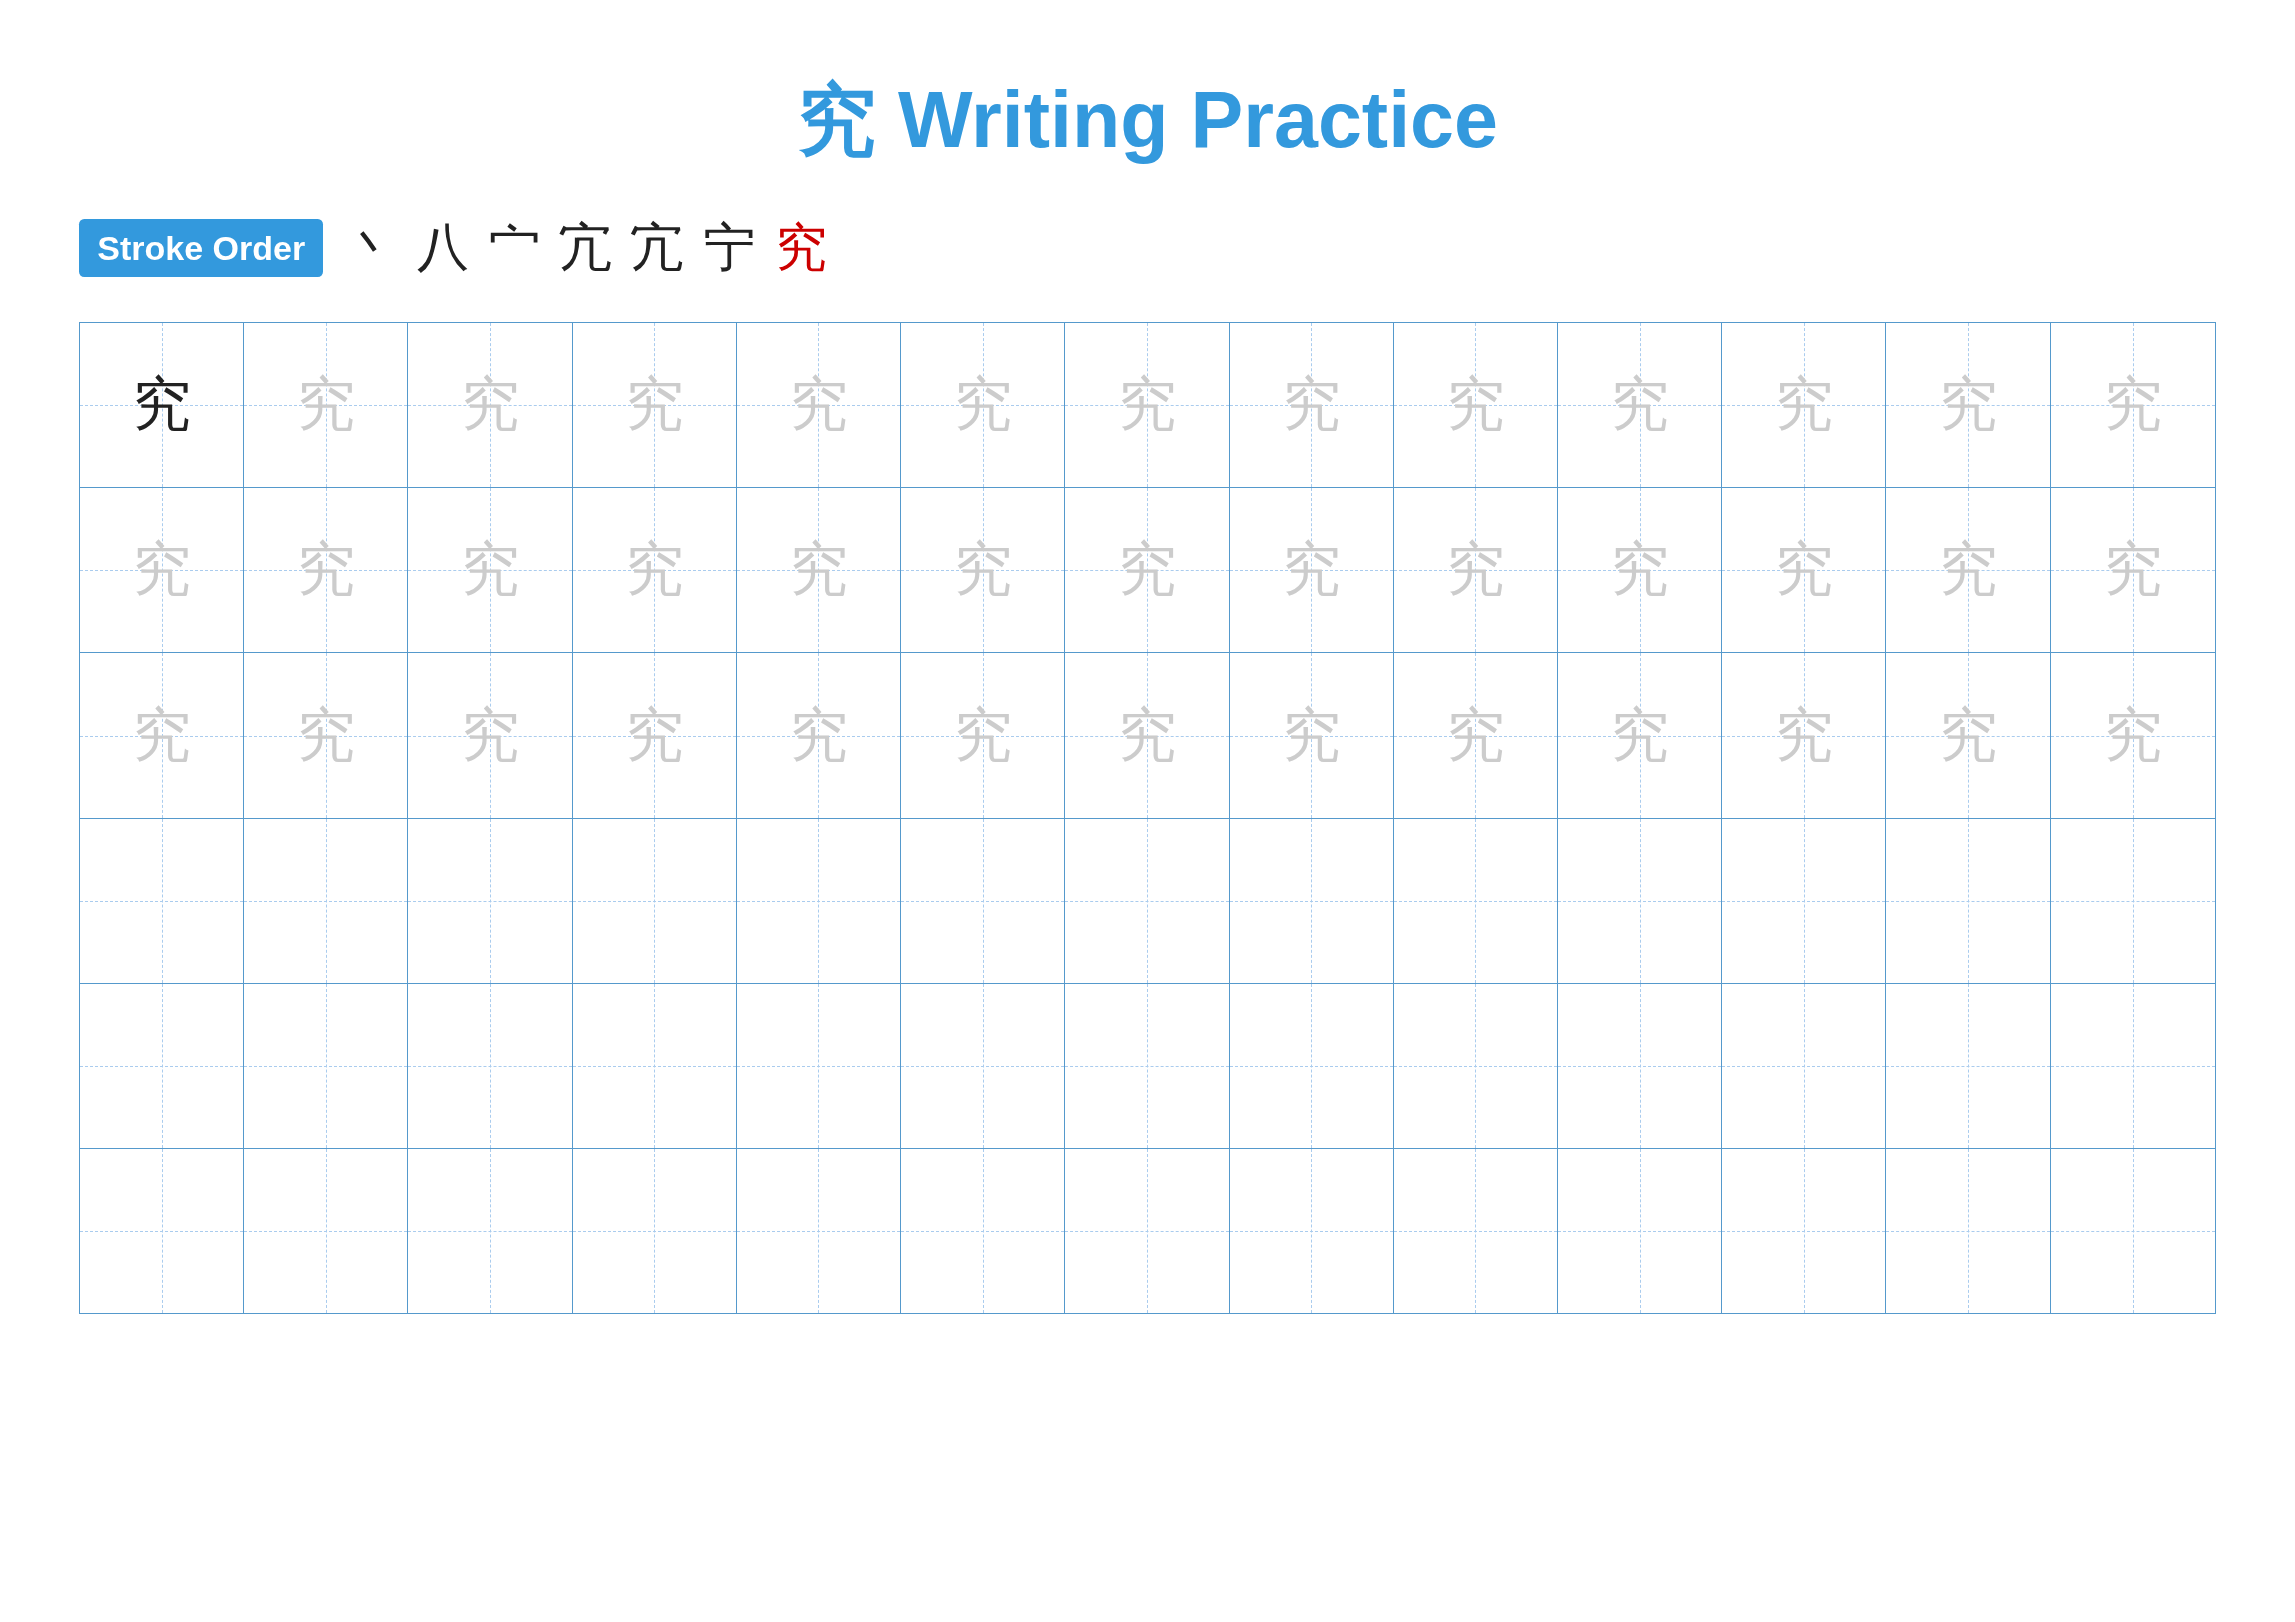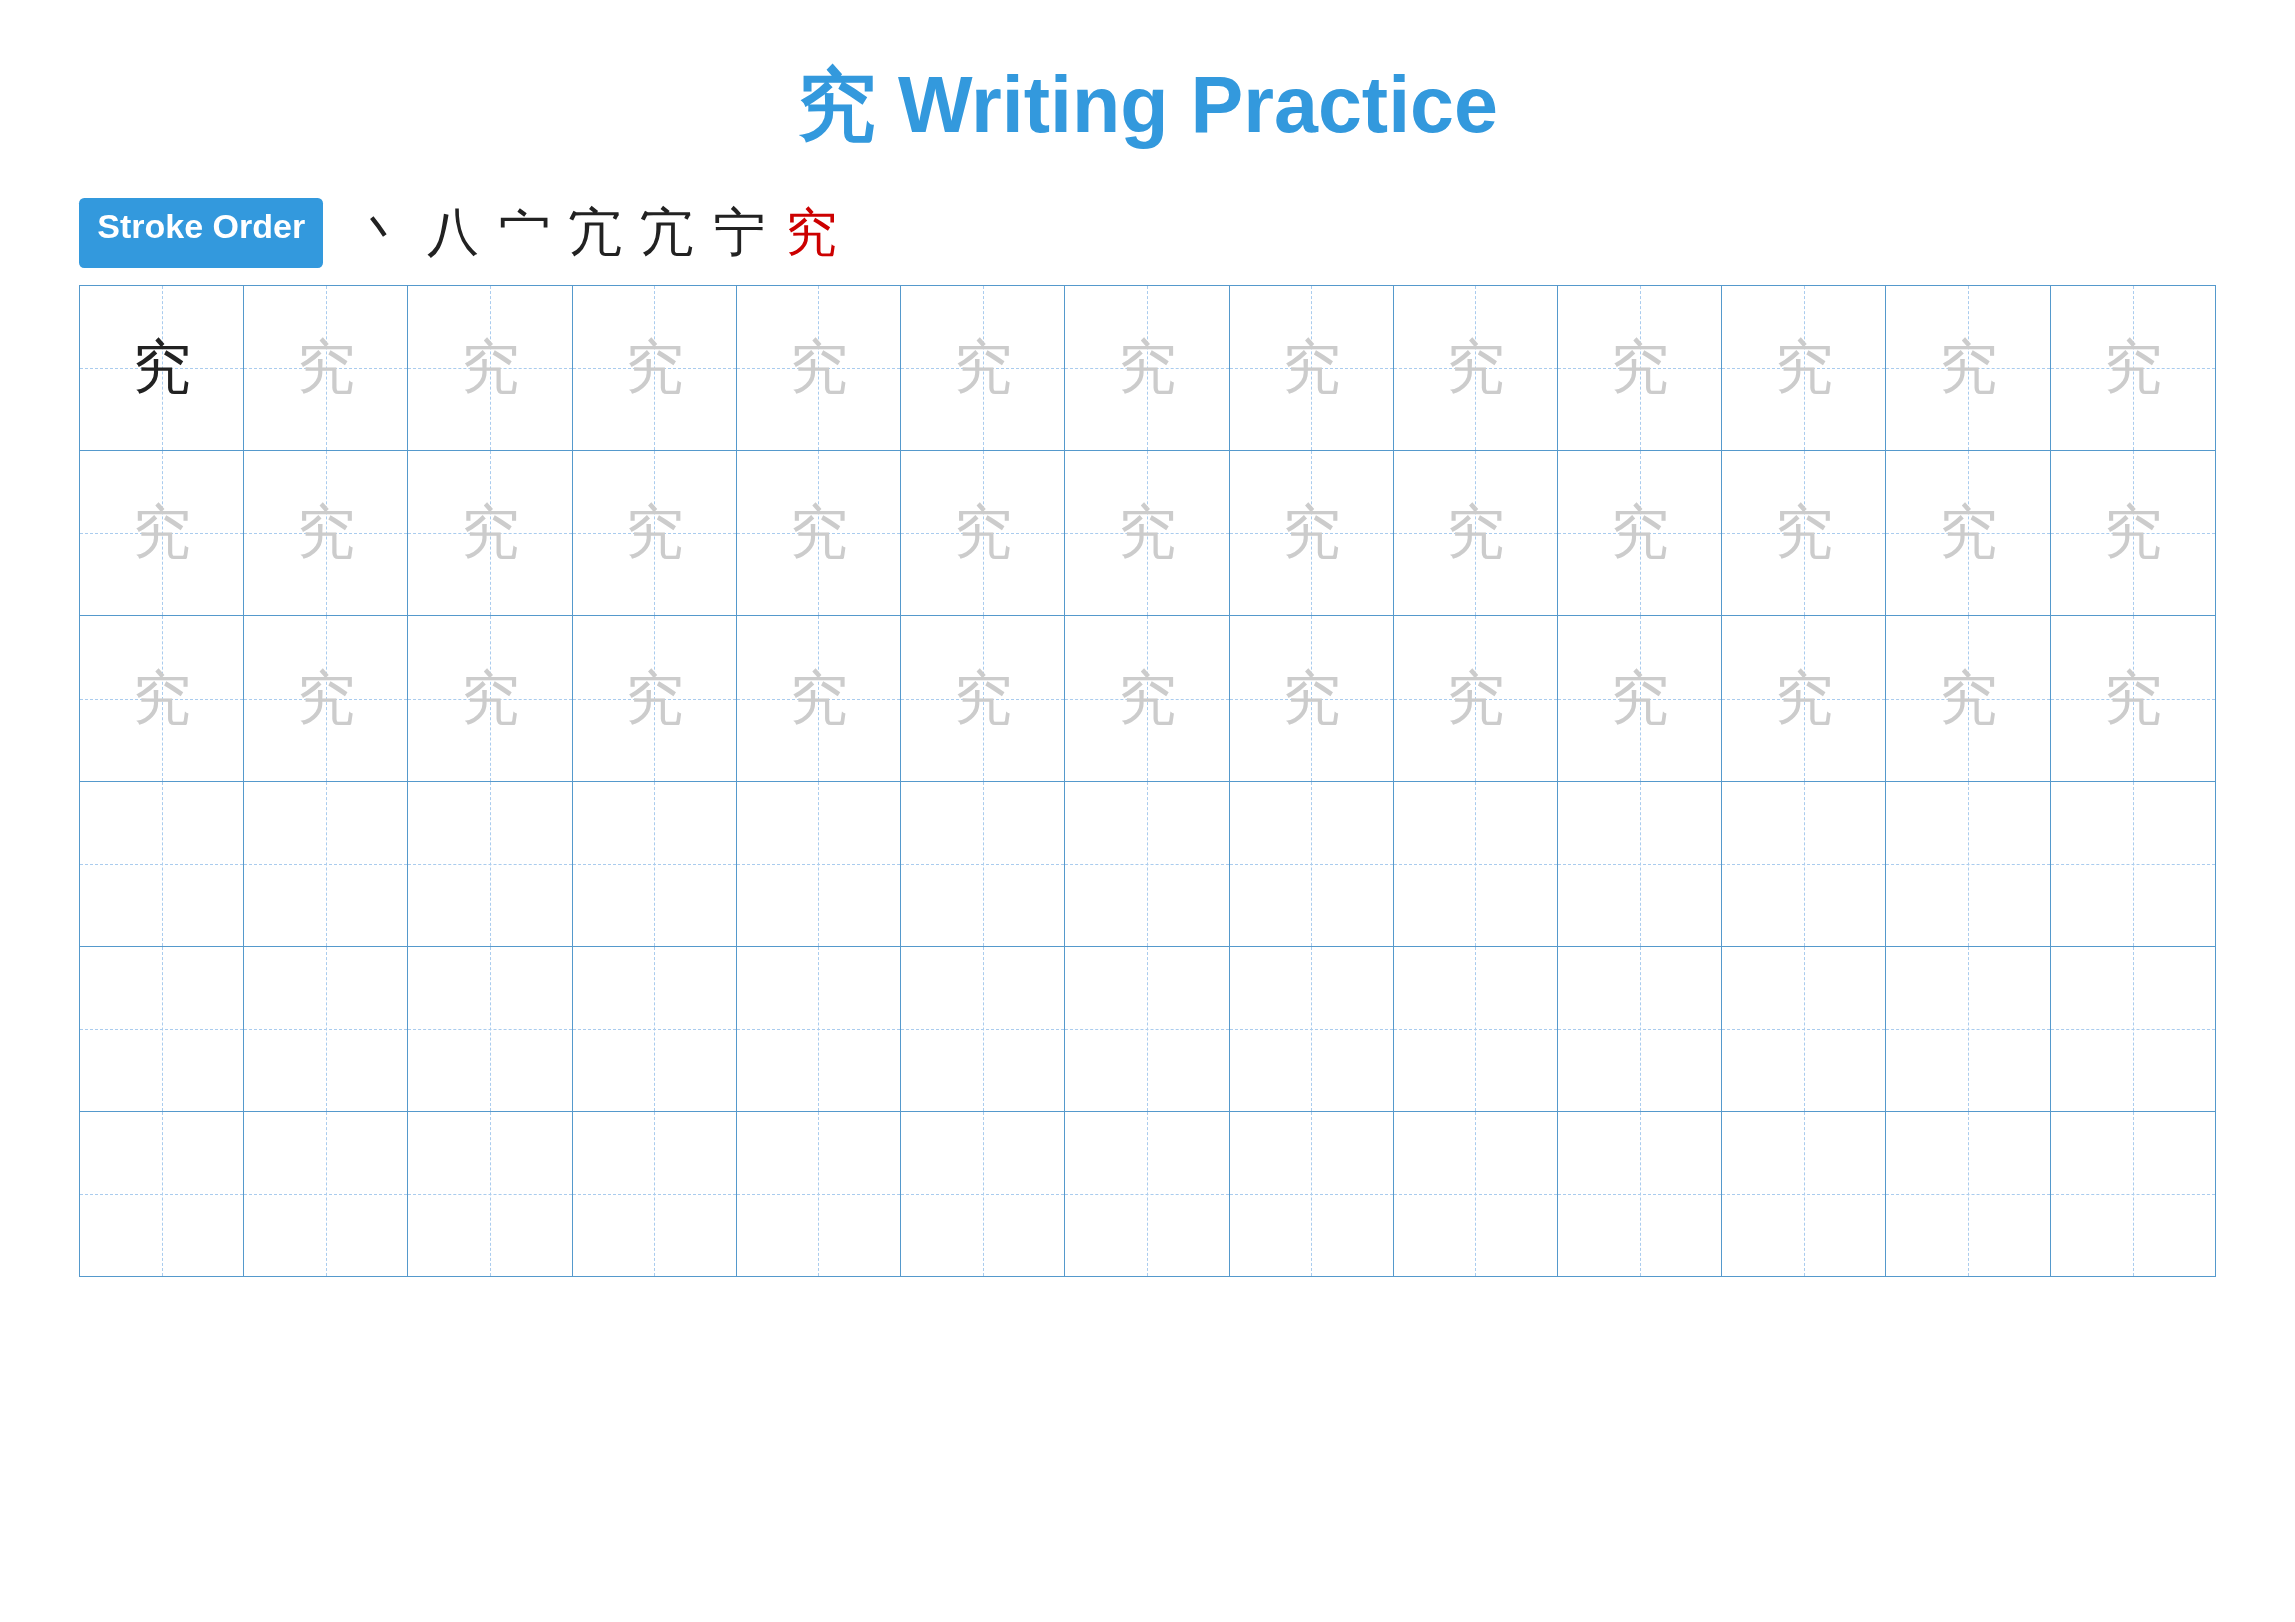--- a/index.html
+++ b/index.html
@@ -19,27 +19,28 @@
       position: relative;
       padding: 52px 79px;
     }
 
     .title {
       text-align: center;
       font-size: 79px;
       color: #3399dd;
       font-weight: bold;
       margin-bottom: 39px;
-      margin-top: 1px;
+      margin-top: 16px;
     }
 
     .stroke-order-row {
       display: flex;
-      margin-bottom: 17px;
-      gap: 32px;
+      align-items: center;
+      margin-bottom: 39px;
+      gap: 22px;
     }
 
     .stroke-order-badge {
       background: #3399dd;
       color: #fff;
       font-size: 34px;
       font-weight: bold;
       padding: 9.2px 18.3px;
       border-radius: 5.2px;
       white-space: nowrap;

